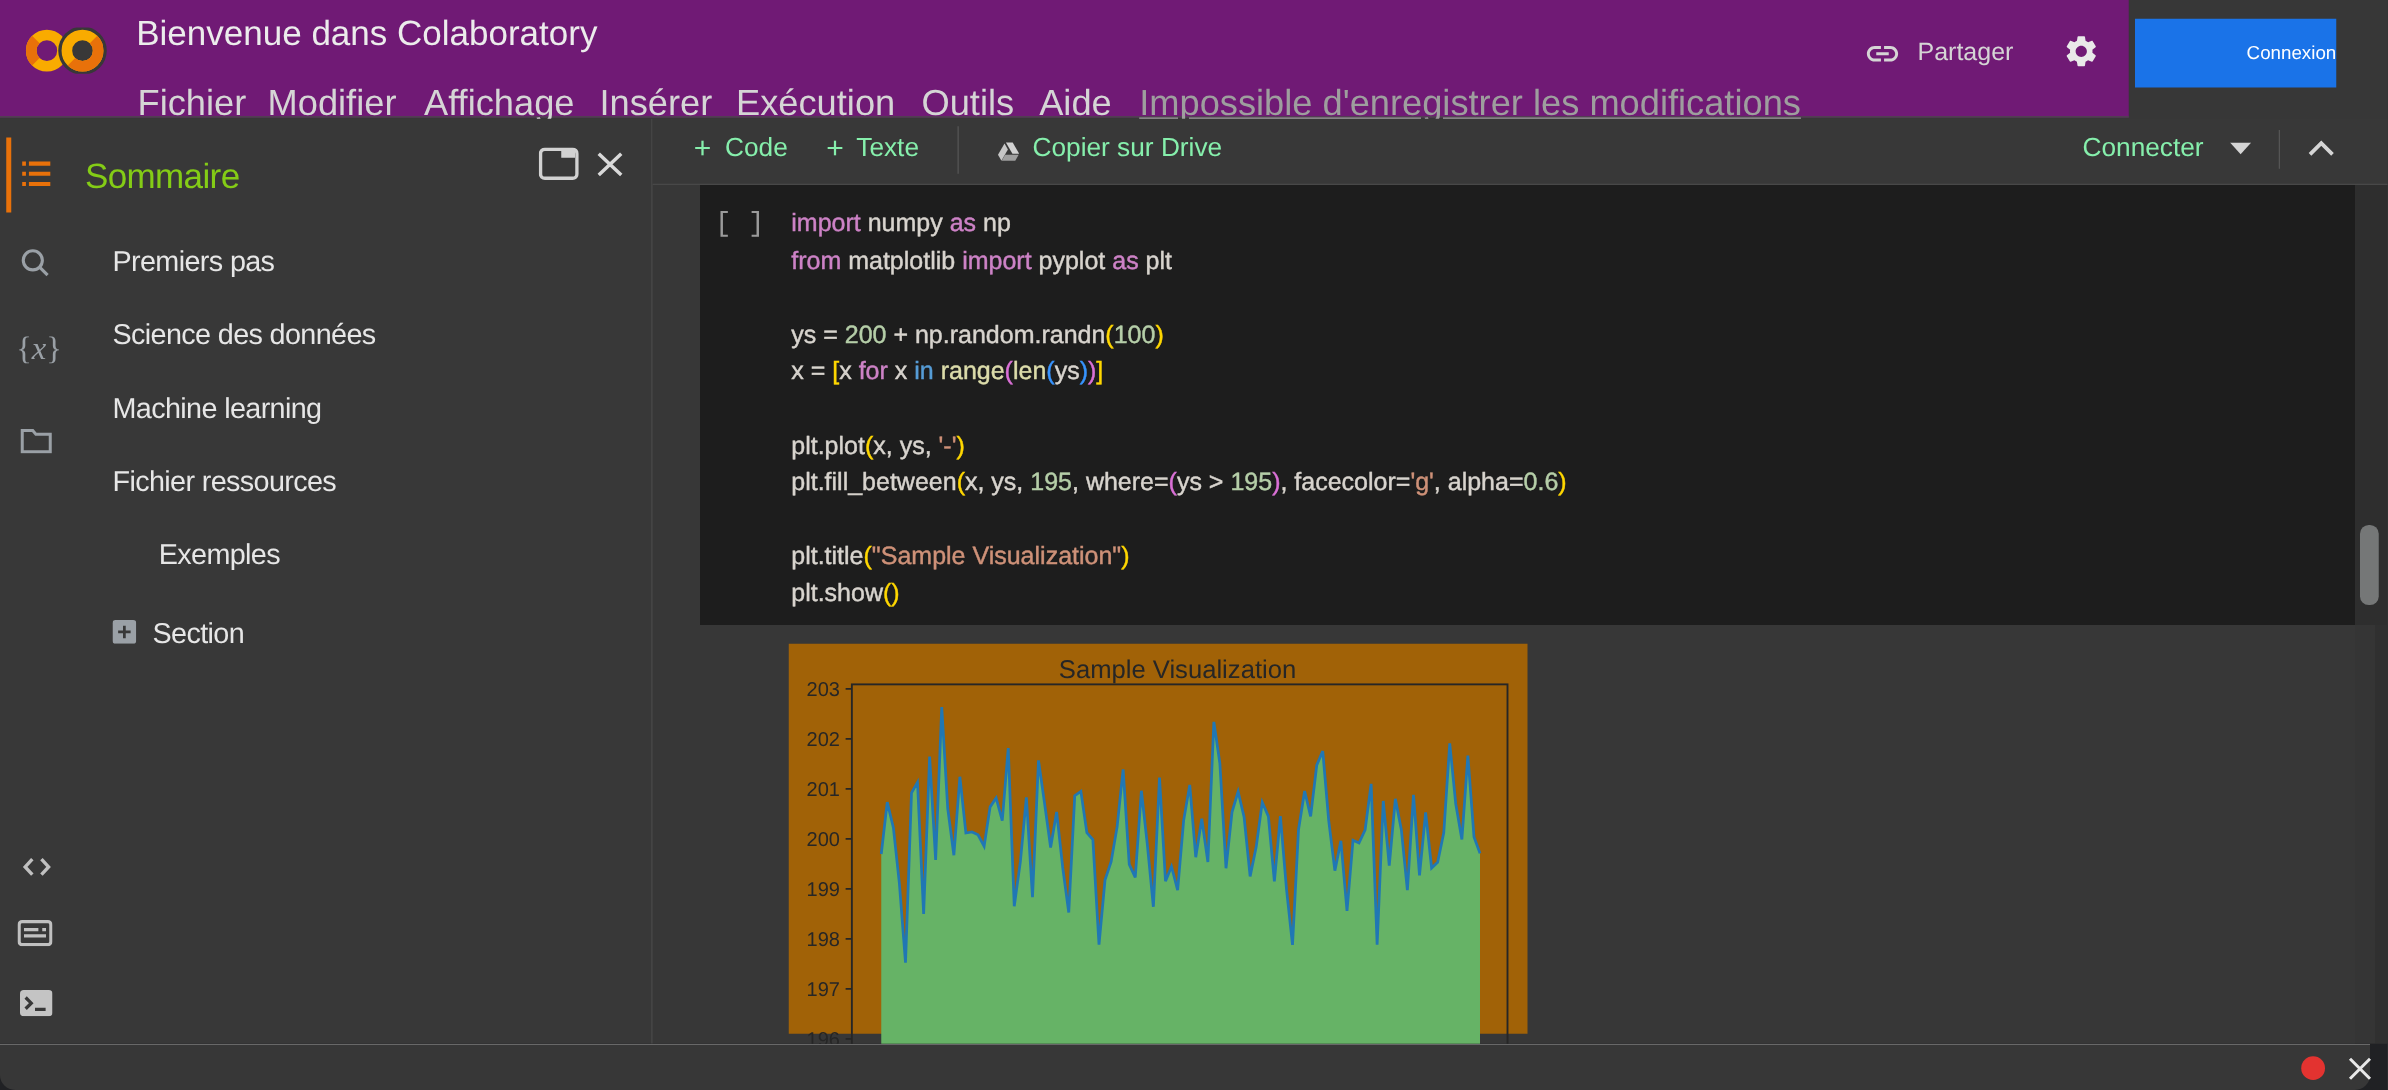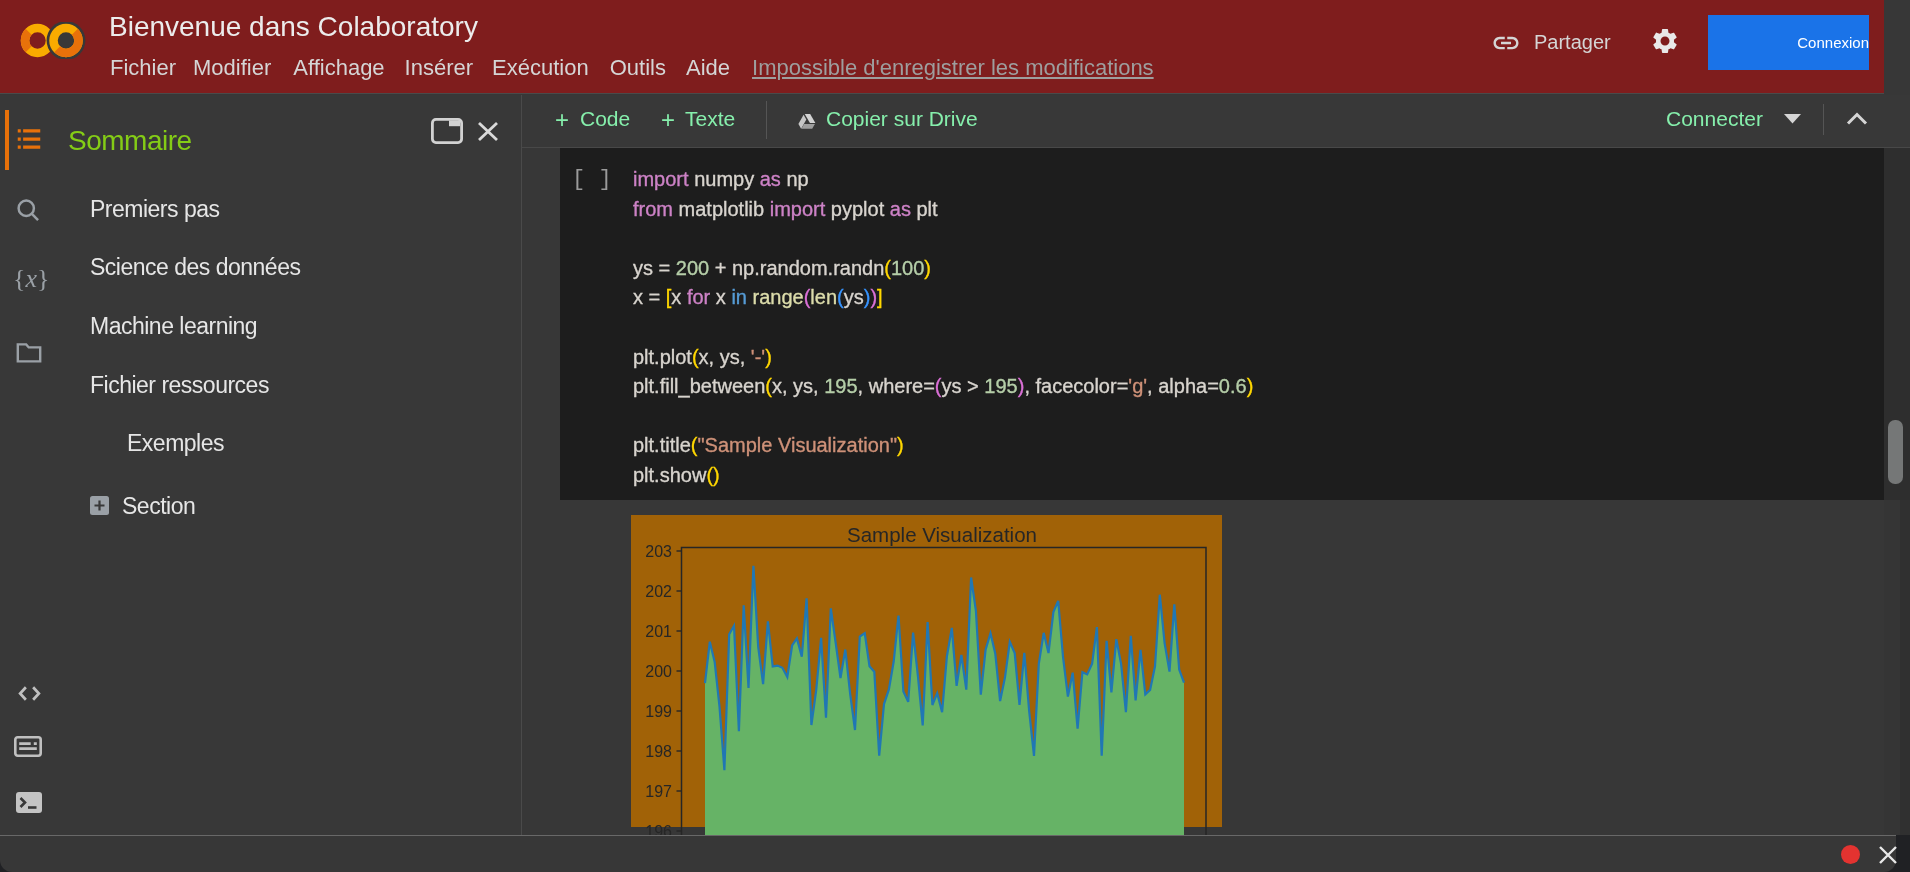--- a/index.html
+++ b/index.html
@@ -1,20 +1,20 @@
 <!DOCTYPE html>
 <html><head><meta charset="utf-8">
 <style>
 *{margin:0;padding:0;box-sizing:border-box}
 html,body{width:1910px;height:872px;overflow:hidden;background:#373737;font-family:"Liberation Sans",sans-serif}
 .abs{position:absolute}
 
-#header{position:absolute;left:0;top:0;width:1884px;height:94px;background:#7f1d1d;border-bottom:1px solid #4a4a4a}
+#header{position:absolute;left:0;top:0;width:1703px;height:94px;background:#701a75;border-bottom:1px solid #4a4a4a}
 #title{position:absolute;left:109px;top:11px;font-size:28px;color:#ececec;letter-spacing:0}
-#menus{position:absolute;left:110px;top:55px;font-size:22px;color:#d5d5d5}
+#menus{position:absolute;left:110px;top:67px;font-size:29px;color:#d5d5d5}
 #menus span{margin-right:0}
 #savemsg{color:#9e9e9e;text-decoration:underline}
 
 #partager{position:absolute;left:1534px;top:31px;font-size:20px;color:#d5d5d5}
 #connexion{position:absolute;left:1708px;top:15px;width:161px;height:55px;background:#1a73e8;border-radius:0;color:#fff;font-size:15px;font-weight:500;text-align:right;line-height:55px}
 
 #sidebar{position:absolute;left:0;top:95px;width:521px;height:740px;background:#383838}
 #sbitems{position:absolute;left:0;top:0;width:521px;height:835px}
 #vdivider{position:absolute;left:521px;top:95px;width:1px;height:740px;background:#4a4a4a}
 #orangebar{position:absolute;left:5px;top:110px;width:4px;height:60px;background:#e8710a}

